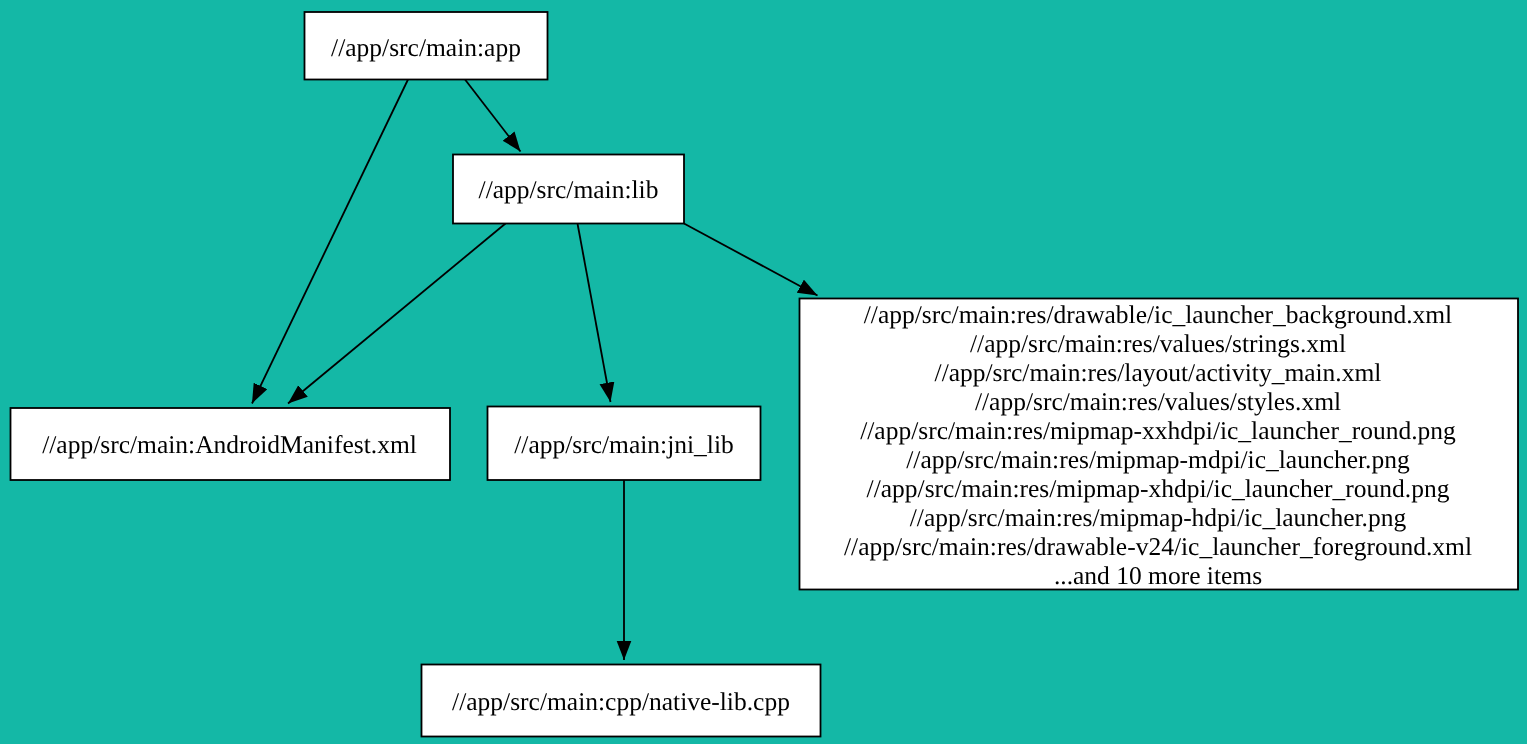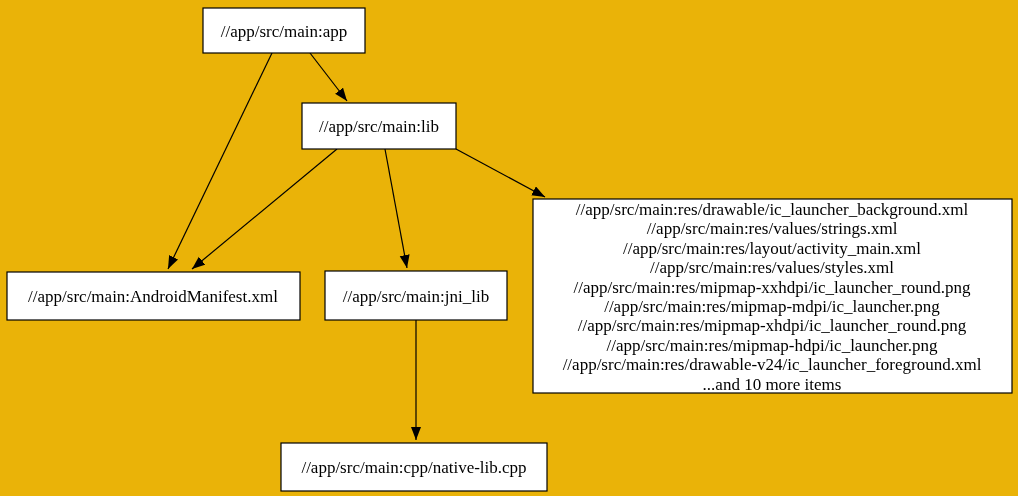--- a/index.html
+++ b/index.html
@@ -4,21 +4,21 @@
 <style>
   html, body {
     margin: 0;
     padding: 0;
     background: #ffffff;
   }
   .canvas {
     position: relative;
     width: 1018px;
     height: 496px;
-    background: #eab308;
+    background: #14b8a6;
     overflow: hidden;
   }
   svg {
     display: block;
   }
   .node-rect {
     fill: #ffffff;
     stroke: #000000;
     stroke-width: 1.2;
   }

